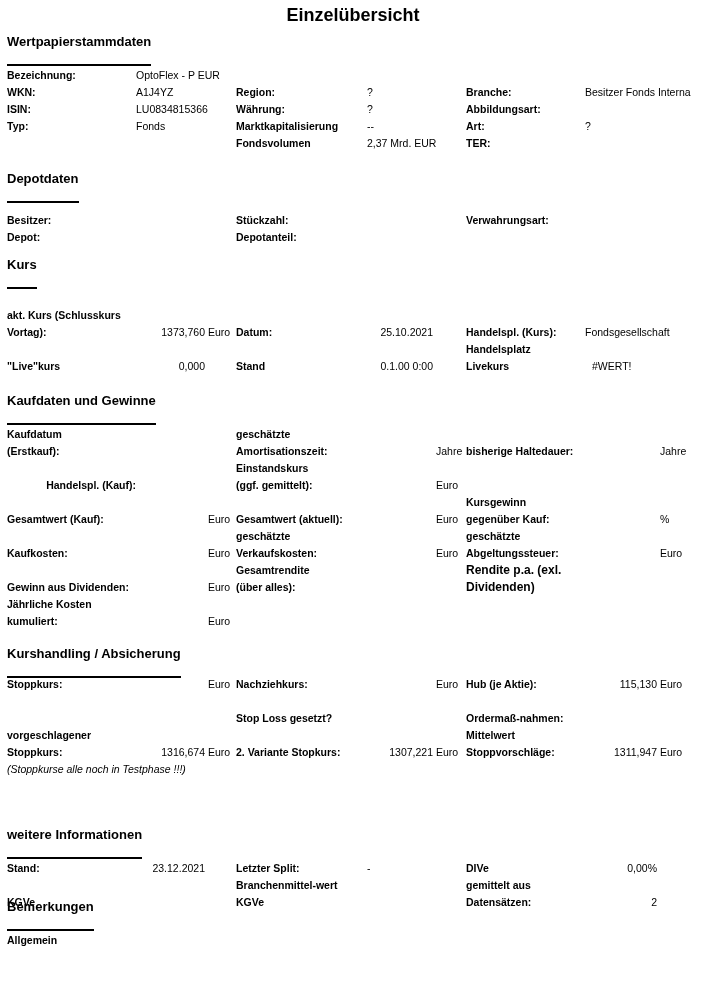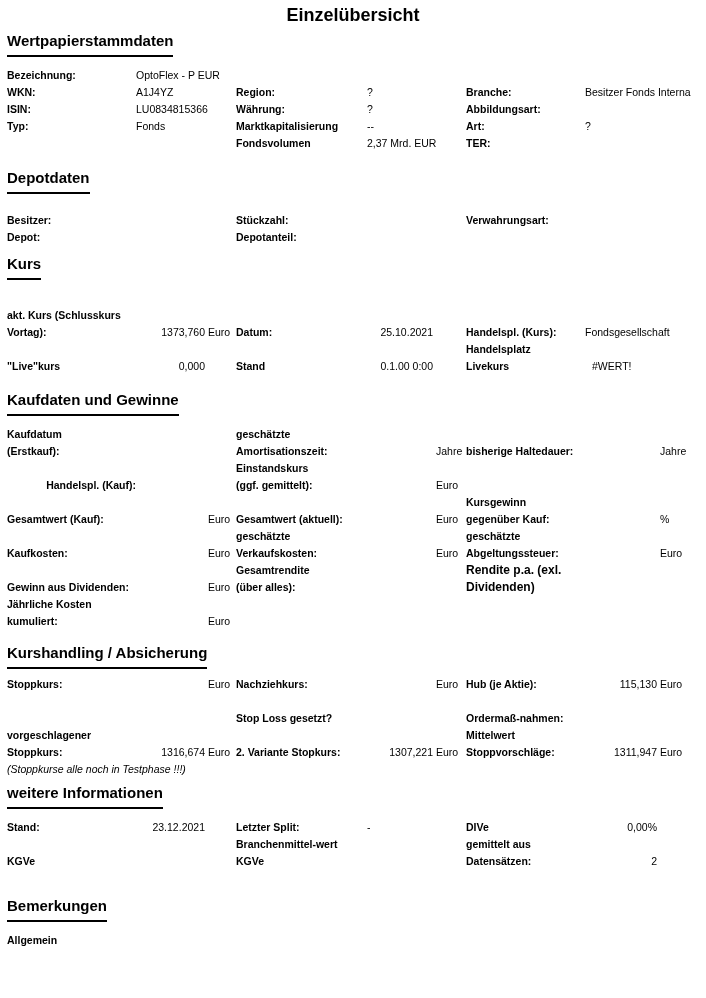--- a/index.html
+++ b/index.html
@@ -9,22 +9,22 @@
     font-family:"Liberation Sans", sans-serif;
   }
   #doc { position:relative; width:706px; height:998px; background:#ffffff; }
   .title {
     position:absolute; top:3px; left:0; width:706px;
     text-align:center; font-size:18px; font-weight:bold; line-height:24px;
   }
   .sec { position:absolute; left:7px; width:692px; }
   .sec-heading { height:20px; line-height:20px; }
   .sec-heading span {
-    display:inline-block; font-size:15px; font-weight:bold;
-    border-bottom:2px solid #000; padding-bottom:4px; white-space:nowrap;
+    display:inline-block; font-size:13px; font-weight:bold;
+    border-bottom:2px solid #000; padding-bottom:12px; white-space:nowrap;
   }
   .row {
     display:grid;
     grid-template-columns:129px 69px 31px 131px 66px 33px 119px 72px 42px;
     height:17px; line-height:17px; font-size:10.5px;
   }
   .cell { white-space:nowrap; overflow:visible; }
   .lbl  { font-weight:bold; }
   .val  { text-align:right; }
   .txt  { text-align:left; }
@@ -212,21 +212,21 @@
           <div class="cell unit" style="grid-column-start: 6;">Euro</div>
           <div class="cell lbl" style="grid-column-start: 7;">Stoppvorschläge:</div>
           <div class="cell val" style="grid-column-start: 8;">1311,947</div>
           <div class="cell unit" style="grid-column-start: 9;">Euro</div>
         </div>
         <div class="row">
           <div class="cell lbl note" style="grid-column: 1 / -1;">(Stoppkurse alle noch in Testphase !!!)</div>
         </div>
       </div>
     </div>
-    <div class="sec" style="top: 783px;">
+    <div class="sec" style="top: 824px;">
       <div class="sec-heading"><span>weitere Informationen</span></div>
       <div style="margin-top: 16px;">
         <div class="row">
           <div class="cell lbl" style="grid-column-start: 1;">Stand:</div>
           <div class="cell val" style="grid-column-start: 2;">23.12.2021</div>
           <div class="cell lbl" style="grid-column-start: 4;">Letzter Split:</div>
           <div class="cell val txt" style="grid-column: 5 / span 2;">-</div>
           <div class="cell lbl" style="grid-column-start: 7;">DIVe</div>
           <div class="cell val" style="grid-column-start: 8;">0,00%</div>
         </div>

